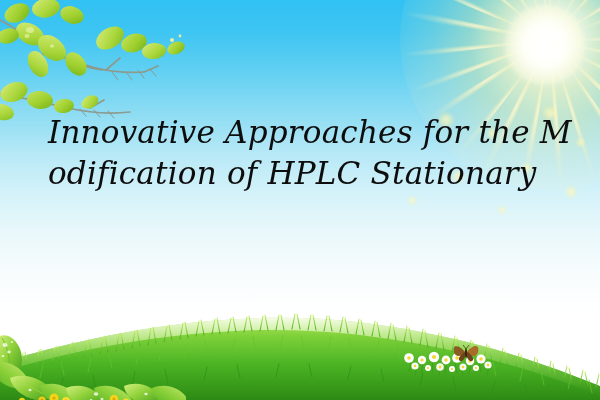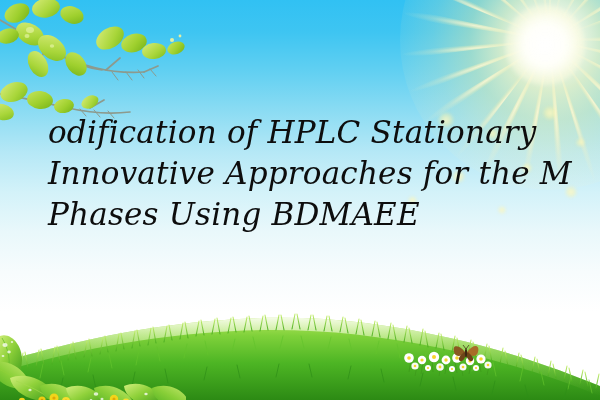--- a/index.html
+++ b/index.html
@@ -229,23 +229,22 @@
         <ellipse cx="58" cy="50" rx="2.2" ry="1.8"></ellipse>
       </g>
       <g fill="#f6f49a" opacity="0.9">
         <circle cx="178" cy="44" r="2"></circle>
         <circle cx="186" cy="40" r="1.4"></circle>
       </g>
     </svg>
   </div>
 
   <div class="title-block">
+    <div class="title-line">Innovative Approaches for the M</div>
     <div class="title-line">odification of HPLC Stationary</div>
-    <div class="title-line">Innovative Approaches for the M</div>
-    <div class="title-line">Phases Using BDMAEE</div>
   </div>
 
   <div class="hill">
     <svg width="600" height="110" viewBox="0 0 600 110" preserveAspectRatio="none">
       <defs>
         <linearGradient id="hillG" x1="0" y1="0" x2="0" y2="1">
           <stop offset="0%" stop-color="#b7e65e"></stop>
           <stop offset="22%" stop-color="#7fd13a"></stop>
           <stop offset="55%" stop-color="#4db524"></stop>
           <stop offset="100%" stop-color="#2c8a14"></stop>

